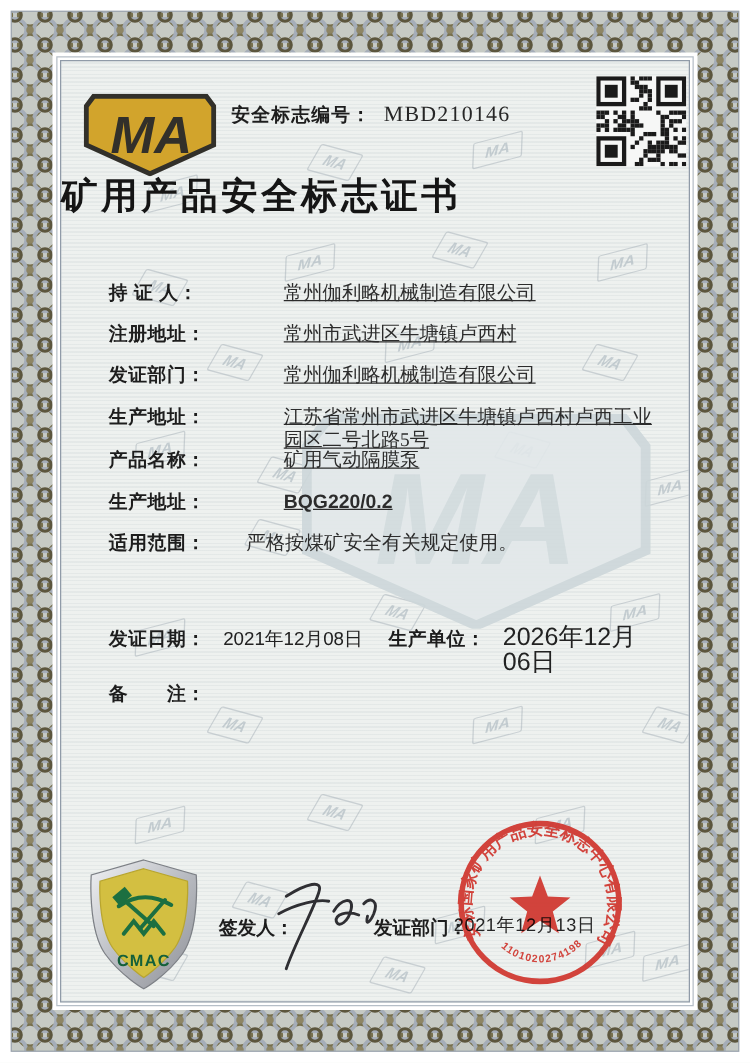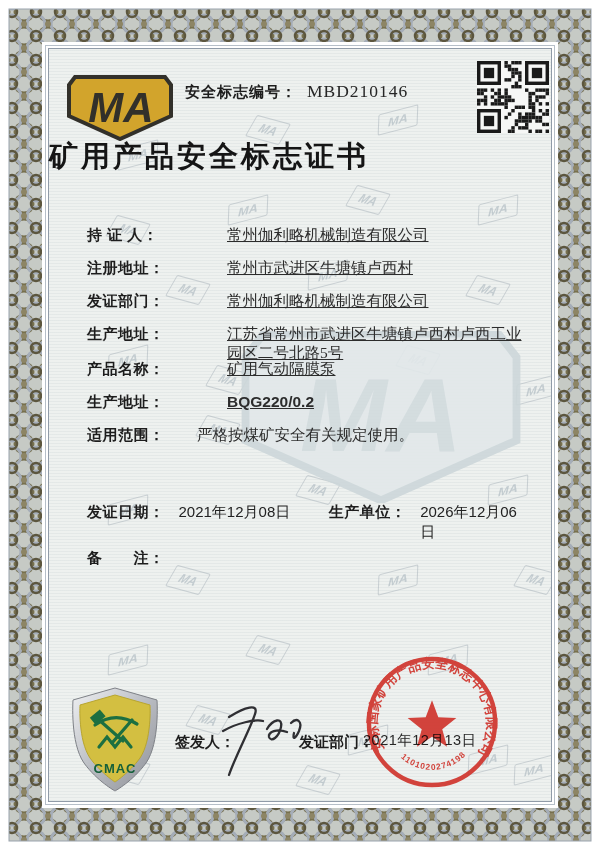--- a/index.html
+++ b/index.html
@@ -33,21 +33,21 @@
   .row .lbl{font-weight:bold;white-space:nowrap;letter-spacing:.5px;}
   .row .lbl.w{width:96px;flex:0 0 96px;}
   .row .val{margin-left:14px;font-family:"Liberation Serif",serif;font-size:15.5px;color:#2c2c2c;font-weight:500;}
   .row.two{margin-bottom:-3px;line-height:19px;}
   .row .val.strong{font-weight:bold;font-family:"Liberation Sans",sans-serif;}
   .row.std .val{margin-left:44px;text-decoration:underline;}
   .dates{display:flex;align-items:baseline;line-height:20px;margin-bottom:6px;}
   .dates .lbl{font-weight:bold;white-space:nowrap;letter-spacing:.5px;margin-top:44px;}
   .dates .dval{margin-left:14px;font-size:15px;color:#222;width:146px;}
   .dates .lbl2{margin-left:8px;}
-  .dates .dval2{margin-left:14px;font-size:15px;color:#222;margin-top:41px;}
+  .dates .dval2{margin-left:14px;font-size:20px;color:#222;margin-top:41px;}
   .remark{line-height:20px;font-weight:bold;letter-spacing:.5px;}
   .para{position:absolute;left:38px;right:24px;top:500px;font-size:14.5px;line-height:19.5px;
       font-weight:600;color:#222;font-family:"Liberation Serif",serif;text-align:justify;}
   .para .ind{display:inline-block;width:2em;}
   
   .cmac{position:absolute;left:16px;top:636px;}
   .signer{position:absolute;left:126px;top:684px;font-size:15px;font-weight:bold;color:#1d1d1d;}
   .sig-svg{position:absolute;left:162px;top:638px;}
   .dept{position:absolute;left:250px;top:684px;font-size:15px;font-weight:bold;color:#1d1d1d;}
   .stamp-date{position:absolute;left:314px;top:682px;font-size:14.5px;color:#262626;z-index:2;letter-spacing:.5px;}

